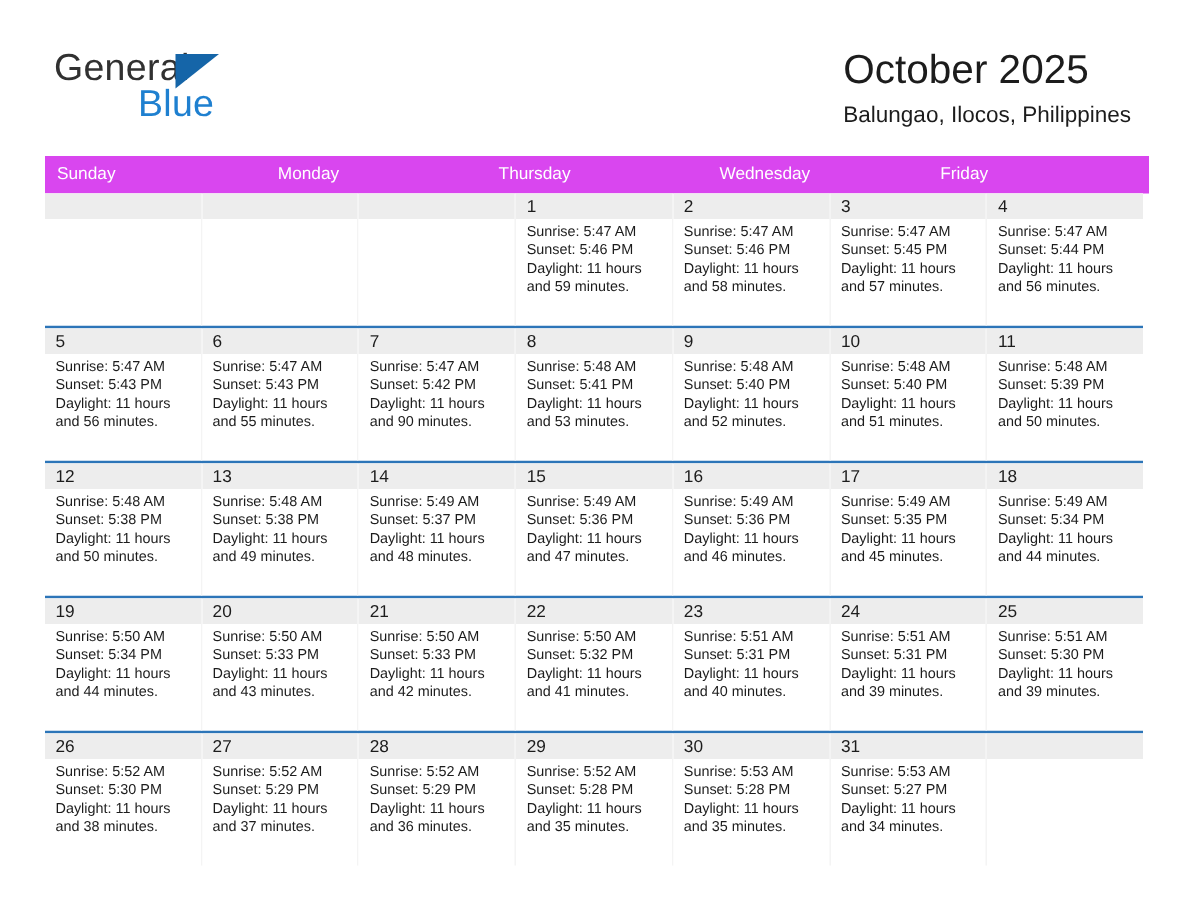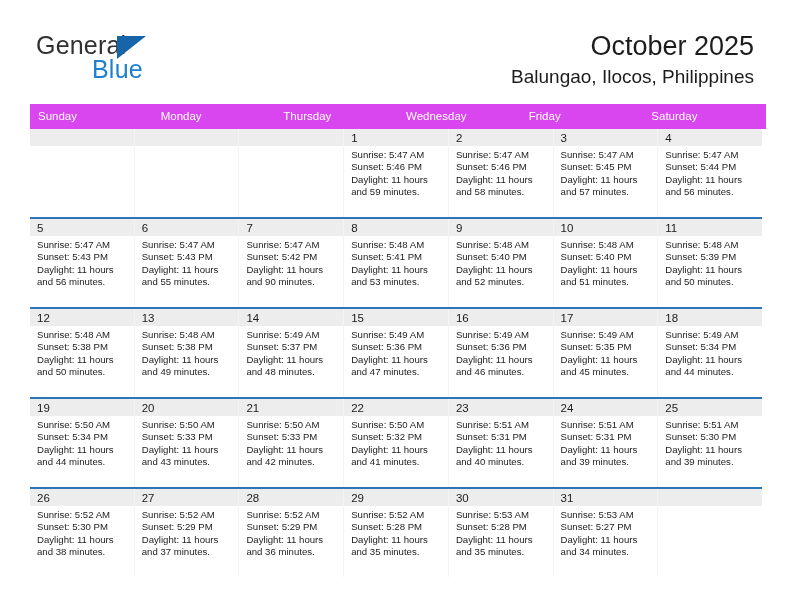--- a/index.html
+++ b/index.html
@@ -63,31 +63,31 @@
     font-size: 25px;
     letter-spacing: 0.2px;
     color: #1f80d0;
     line-height: 28px;
   }
 
   .title-block {
     position: absolute;
     right: 38px;
     top: 30px;
-    text-align: right;
+    text-align: left;
   }
   .cal-title {
     font-size: 27px;
     color: #1c1c1c;
     line-height: 32px;
     white-space: nowrap;
   }
   .cal-subtitle {
     margin-top: 6px;
-    font-size: 19px;
+    font-size: 15px;
     color: #1c1c1c;
     line-height: 18px;
     white-space: nowrap;
   }
 
   
   .calendar {
     position: absolute;
     left: 30px;
     top: 104px;
@@ -175,21 +175,20 @@
   </div>
 
   <div class="calendar">
 
     <div class="weekday-row">
       <div class="weekday">Sunday</div>
       <div class="weekday">Monday</div>
       <div class="weekday">Thursday</div>
       <div class="weekday">Wednesday</div>
       <div class="weekday">Friday</div>
-      <div class="weekday">Saturday</div>
     </div>
 
     <div id="weeks-container">
         <div class="week-row">
           <div class="day-cell empty">
             <div class="day-number"></div>
           </div>
           <div class="day-cell empty">
             <div class="day-number"></div>
           </div>

